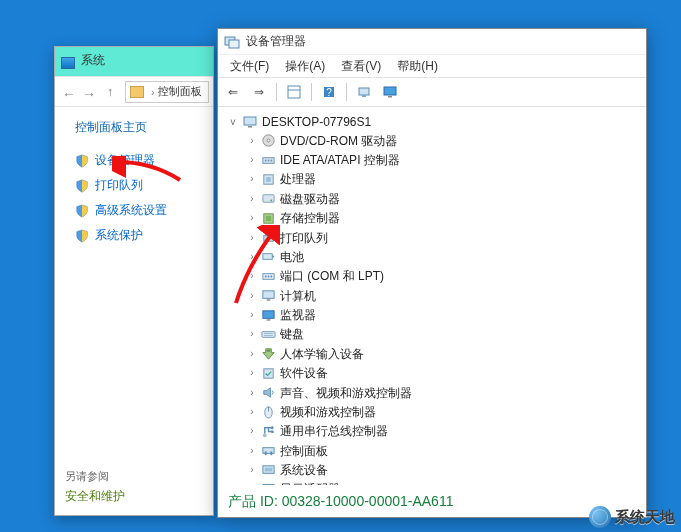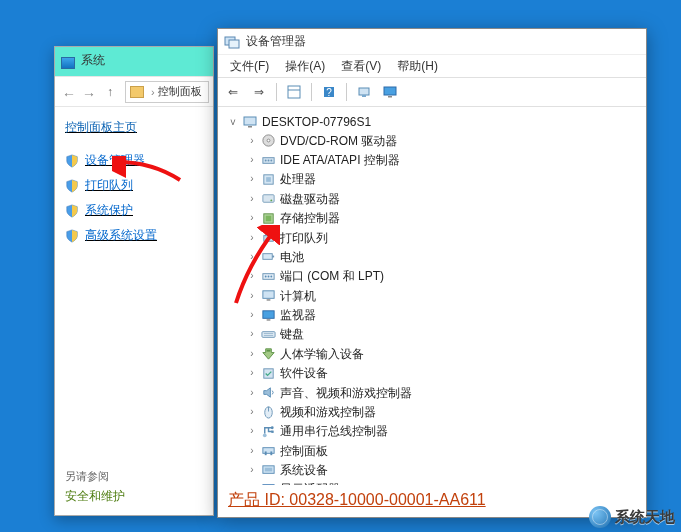--- a/index.html
+++ b/index.html
@@ -9,21 +9,21 @@
 .sys-window { position: absolute; left: 54px; top: 46px; width: 160px; height: 470px; background: #fff; border: 1px solid #aaa; box-shadow: 0 4px 14px rgba(0,0,0,.3); }
 .sys-titlebar { height: 30px; background: #5eead4; display: flex; align-items: flex-end; padding: 7px 6px; border-bottom: 1px solid #e6e6e6; }
 .sys-titlebar .ticon { width: 14px; height: 12px; background: linear-gradient(#3da5ea,#1273c2); margin-right: 6px; border: 1px solid #2a6aa3; }
 .sys-titlebar .title { font-size: 12px; color: #333; }
 .sys-nav { height: 30px; display: flex; align-items: center; padding: 0 4px; border-bottom: 1px solid #e6e6e6; }
 .nav-arrow { width: 20px; height: 20px; color: #888; font-size: 14px; text-align: center; line-height: 20px; }
 .nav-up { width: 18px; height: 18px; color: #666; font-size: 12px; text-align: center; line-height: 18px; margin-left: 2px; }
 .addrbox { flex: 1; height: 22px; border: 1px solid #ccc; margin-left: 6px; display: flex; align-items: center; font-size: 11px; color: #333; padding: 0 4px; overflow: hidden; }
 .addrbox .folder-ic { width: 14px; height: 12px; background: #f3c96b; border: 1px solid #caa04a; margin-right: 4px; flex-shrink: 0; }
 .addrbox .chev { color: #888; margin: 0 3px; }
-.sys-body { padding: 12px 10px; text-decoration: underline; }
+.sys-body { padding: 12px 20px; }
 .cp-home { color: #0a62b3; font-size: 12px; margin-bottom: 12px; }
 .sidebar-link { display: flex; align-items: center; font-size: 12px; color: #0066cc; padding: 4px 0; cursor: pointer; }
 .sidebar-link.active { font-weight: normal; }
 .shield-icon { width: 14px; height: 14px; margin-right: 6px; display: inline-block; }
 .shield-icon svg { width: 14px; height: 14px; }
 .sys-footer { position: absolute; bottom: 10px; left: 10px; right: 10px; }
 .sys-footer .ft-h { font-size: 11px; color: #666; margin-bottom: 4px; }
 .sys-footer .ft-link { font-size: 12px; color: #4d7c0f; }
 
 
@@ -39,21 +39,21 @@
 .tb-btn { width: 22px; height: 22px; border: 1px solid transparent; display: flex; align-items: center; justify-content: center; cursor: pointer; color: #555; font-size: 12px; }
 .tb-sep { width: 1px; height: 18px; background: #ccc; margin: 0 2px; }
 .dm-tree { padding: 6px 4px; font-size: 12px; color: #222; overflow: auto; height: calc(100% - 110px); }
 .tree-root { display: flex; align-items: center; padding: 1px 0 1px 8px; }
 .tree-root .exp { width: 12px; color: #666; font-size: 10px; }
 .tree-item { display: flex; align-items: center; padding: 0.7px 0 0.7px 24px; cursor: pointer; line-height: 18px; }
 .tree-item .exp { width: 12px; color: #777; font-size: 10px; text-align: center; }
 .dev-ic { width: 16px; height: 16px; margin: 0 4px 0 2px; display: inline-flex; align-items: center; justify-content: center; flex-shrink: 0; }
 .dev-ic svg { width: 15px; height: 15px; }
 .pc-ic { width: 16px; height: 16px; margin-right: 4px; display: inline-flex; align-items: center; justify-content: center; }
-.dm-footer { position: absolute; bottom: 6px; left: 10px; font-size: 16px; color: #c2410c; text-decoration: underline; }
+.dm-footer { position: absolute; bottom: 6px; left: 10px; font-size: 14px; color: #15803d; }
 
 
 .red-arrow2 { position: absolute; left: 224px; top: 225px; width: 56px; height: 80px; pointer-events: none; z-index: 50; }
 
 
 .watermark { position: absolute; right: 6px; bottom: 4px; display: flex; align-items: center; font-size: 15px; color: #3a3a3a; text-shadow: 0 1px 0 rgba(255,255,255,.6); z-index: 100; font-weight: 600; }
 .watermark .globe { width: 22px; height: 22px; border-radius: 50%; background: radial-gradient(circle at 30% 30%, #7cc4f4, #1e6fb0); margin-right: 4px; position: relative; }
 .watermark .globe::after { content: ""; position: absolute; inset: 3px; border-radius: 50%; border: 1px solid rgba(255,255,255,.4); }
 </style>
 </head>
@@ -88,28 +88,28 @@
             <path d="M8 1 L14 3 V8 C14 12 8 15 8 15 C8 15 2 12 2 8 V3 Z" fill="#4a9de8" stroke="#2c6aa9" stroke-width="0.5"></path>
             <path d="M8 1 L8 15 C8 15 14 12 14 8 V3 Z" fill="#f4c94c"></path>
           </svg></span>
       <span>打印队列</span>
     </div>
     <div class="sidebar-link">
       <span class="shield-icon"><svg viewBox="0 0 16 16">
             <path d="M8 1 L14 3 V8 C14 12 8 15 8 15 C8 15 2 12 2 8 V3 Z" fill="#4a9de8" stroke="#2c6aa9" stroke-width="0.5"></path>
             <path d="M8 1 L8 15 C8 15 14 12 14 8 V3 Z" fill="#f4c94c"></path>
           </svg></span>
-      <span>系统保护</span>
+      <span>高级系统设置</span>
     </div>
     <div class="sidebar-link">
       <span class="shield-icon"><svg viewBox="0 0 16 16">
             <path d="M8 1 L14 3 V8 C14 12 8 15 8 15 C8 15 2 12 2 8 V3 Z" fill="#4a9de8" stroke="#2c6aa9" stroke-width="0.5"></path>
             <path d="M8 1 L8 15 C8 15 14 12 14 8 V3 Z" fill="#f4c94c"></path>
           </svg></span>
-      <span>高级系统设置</span>
+      <span>系统保护</span>
     </div>
   </div>
   <div class="sys-footer">
     <div class="ft-h">另请参阅</div>
     <div class="ft-link">安全和维护</div>
   </div>
 </div>
 
 <svg class="red-arrow1" viewBox="0 0 70 28">
   <defs>

